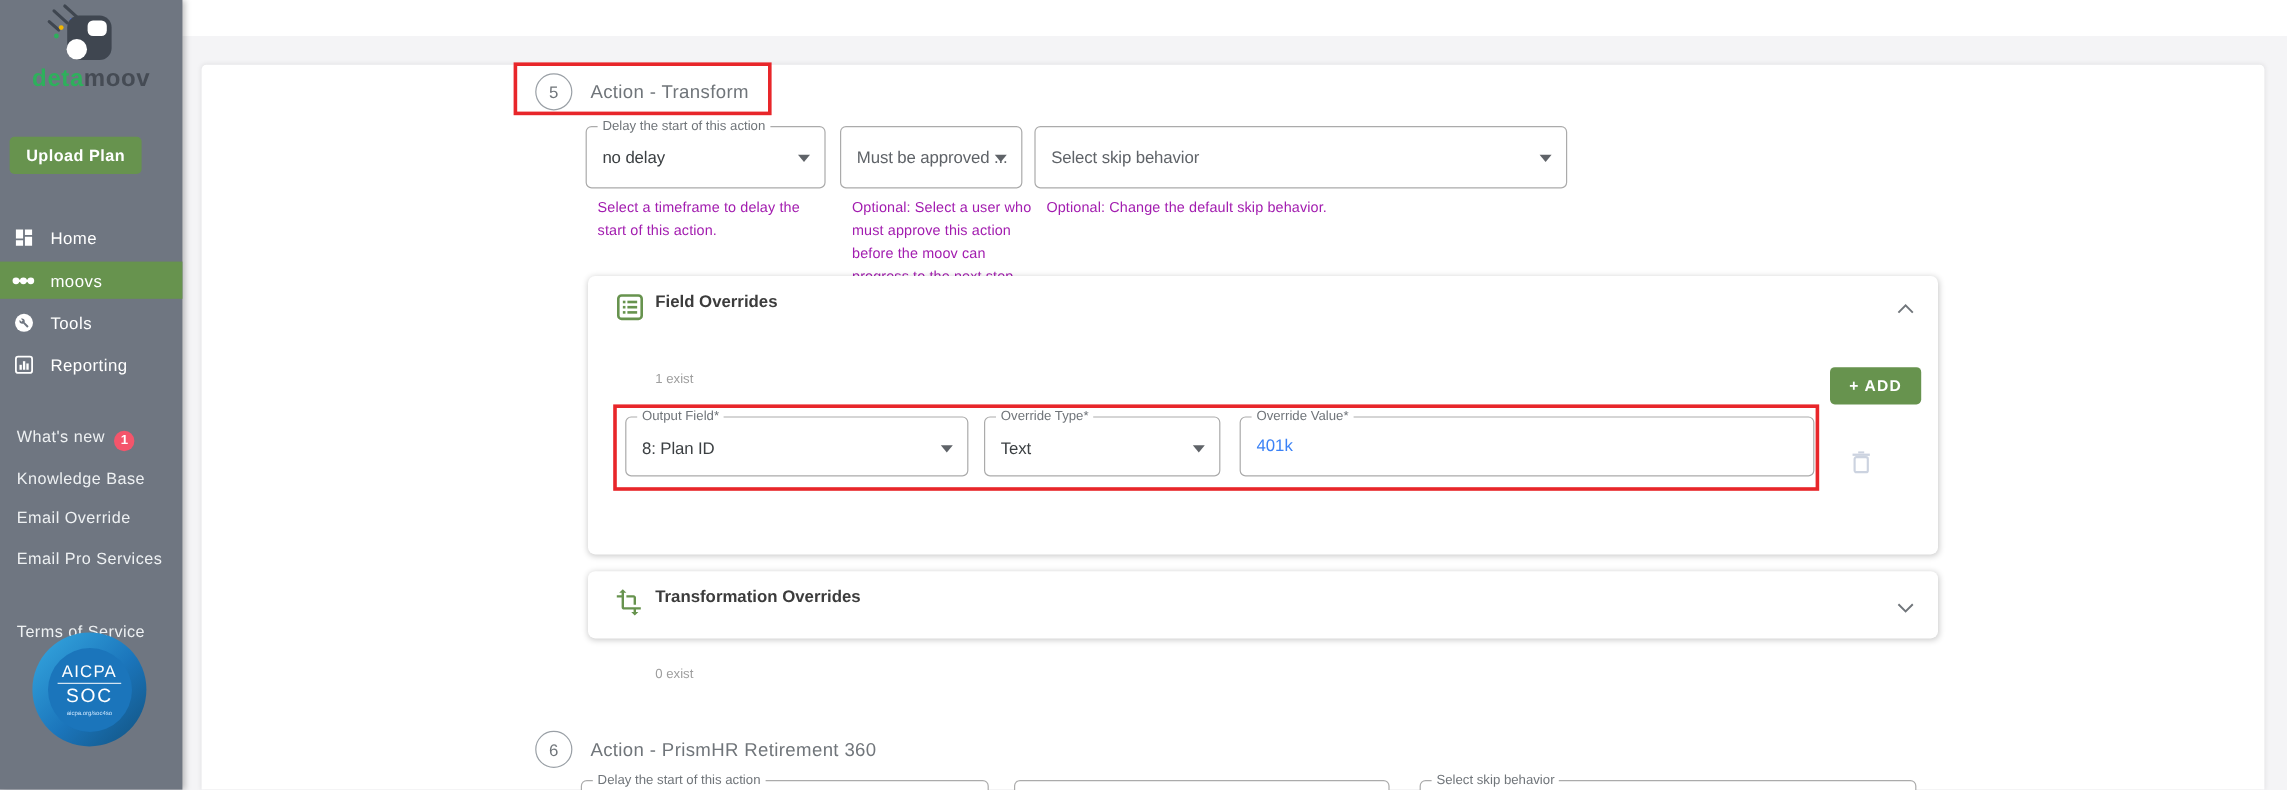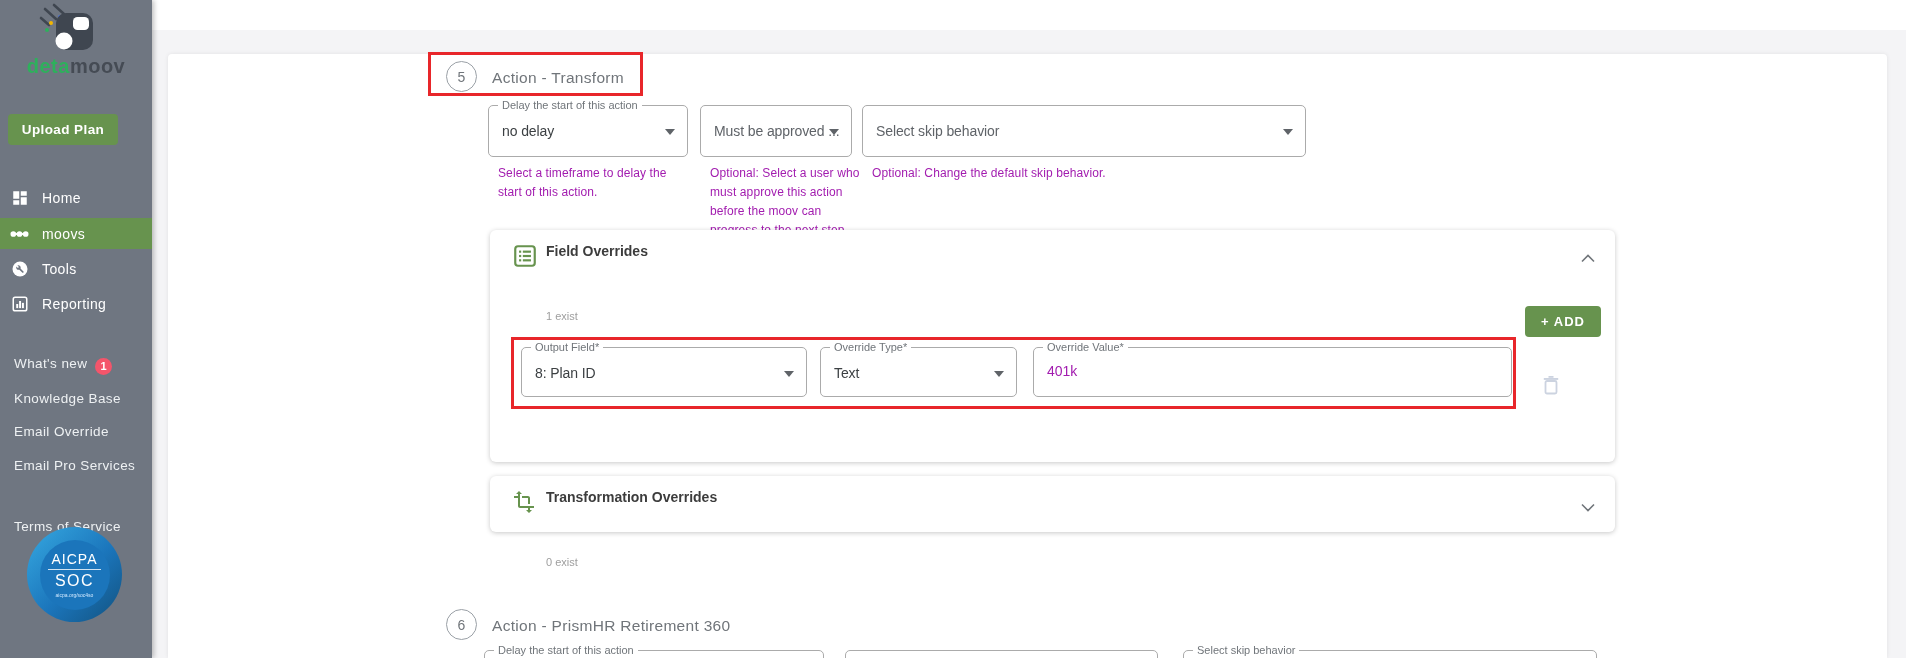--- a/index.html
+++ b/index.html
@@ -54,21 +54,21 @@
   .ofield .notch { position:absolute; top:-7px; left:9px; background:#fff; padding:0 4px;
                    font-size:11px; color:#70757a; white-space:nowrap; overflow:hidden; display:inline-block; }
   .ofield .clip { max-width:146px; }
   .ofield .val { position:absolute; left:13px; top:17px; font-size:14px; letter-spacing:-.1px;
                  color:#3c4043; white-space:nowrap; }
   .ofield .ph { color:#5f6368; }
   .ofield .arrow { position:absolute; right:12px; top:23px; width:0; height:0;
                    border-left:5px solid transparent; border-right:5px solid transparent;
                    border-top:6px solid #5f6368; }
   .val-input { position:absolute; left:13px; top:15px; width:80%; border:none; outline:none;
-               font-size:14px; color:#a21caf; font-family:inherit; background:transparent; }
+               font-size:14px; color:#3b82f6; font-family:inherit; background:transparent; }
 
   .helper { position:absolute; font-size:12px; color:#a21caf; line-height:19px; letter-spacing:.1px; }
 
   .card { position:absolute; left:490px; width:1125px; background:#fff; border-radius:6px;
           box-shadow:0 1px 5px rgba(0,0,0,.22); }
   .card-title { position:absolute; left:56px; top:13px; font-size:14px; font-weight:700; color:#3c3c3c; }
   .card-count { position:absolute; left:56px; top:32px; font-size:11px; color:#9e9e9e;margin-top:48px; }
   .card-ic { position:absolute; left:22px; top:13px; width:26px; height:26px; }
   .chev { position:absolute; left:1091px; top:19px; cursor:pointer; }
   .add-btn { position:absolute; left:1035px; top:76px; width:76px; height:31px; background:#67934e;

